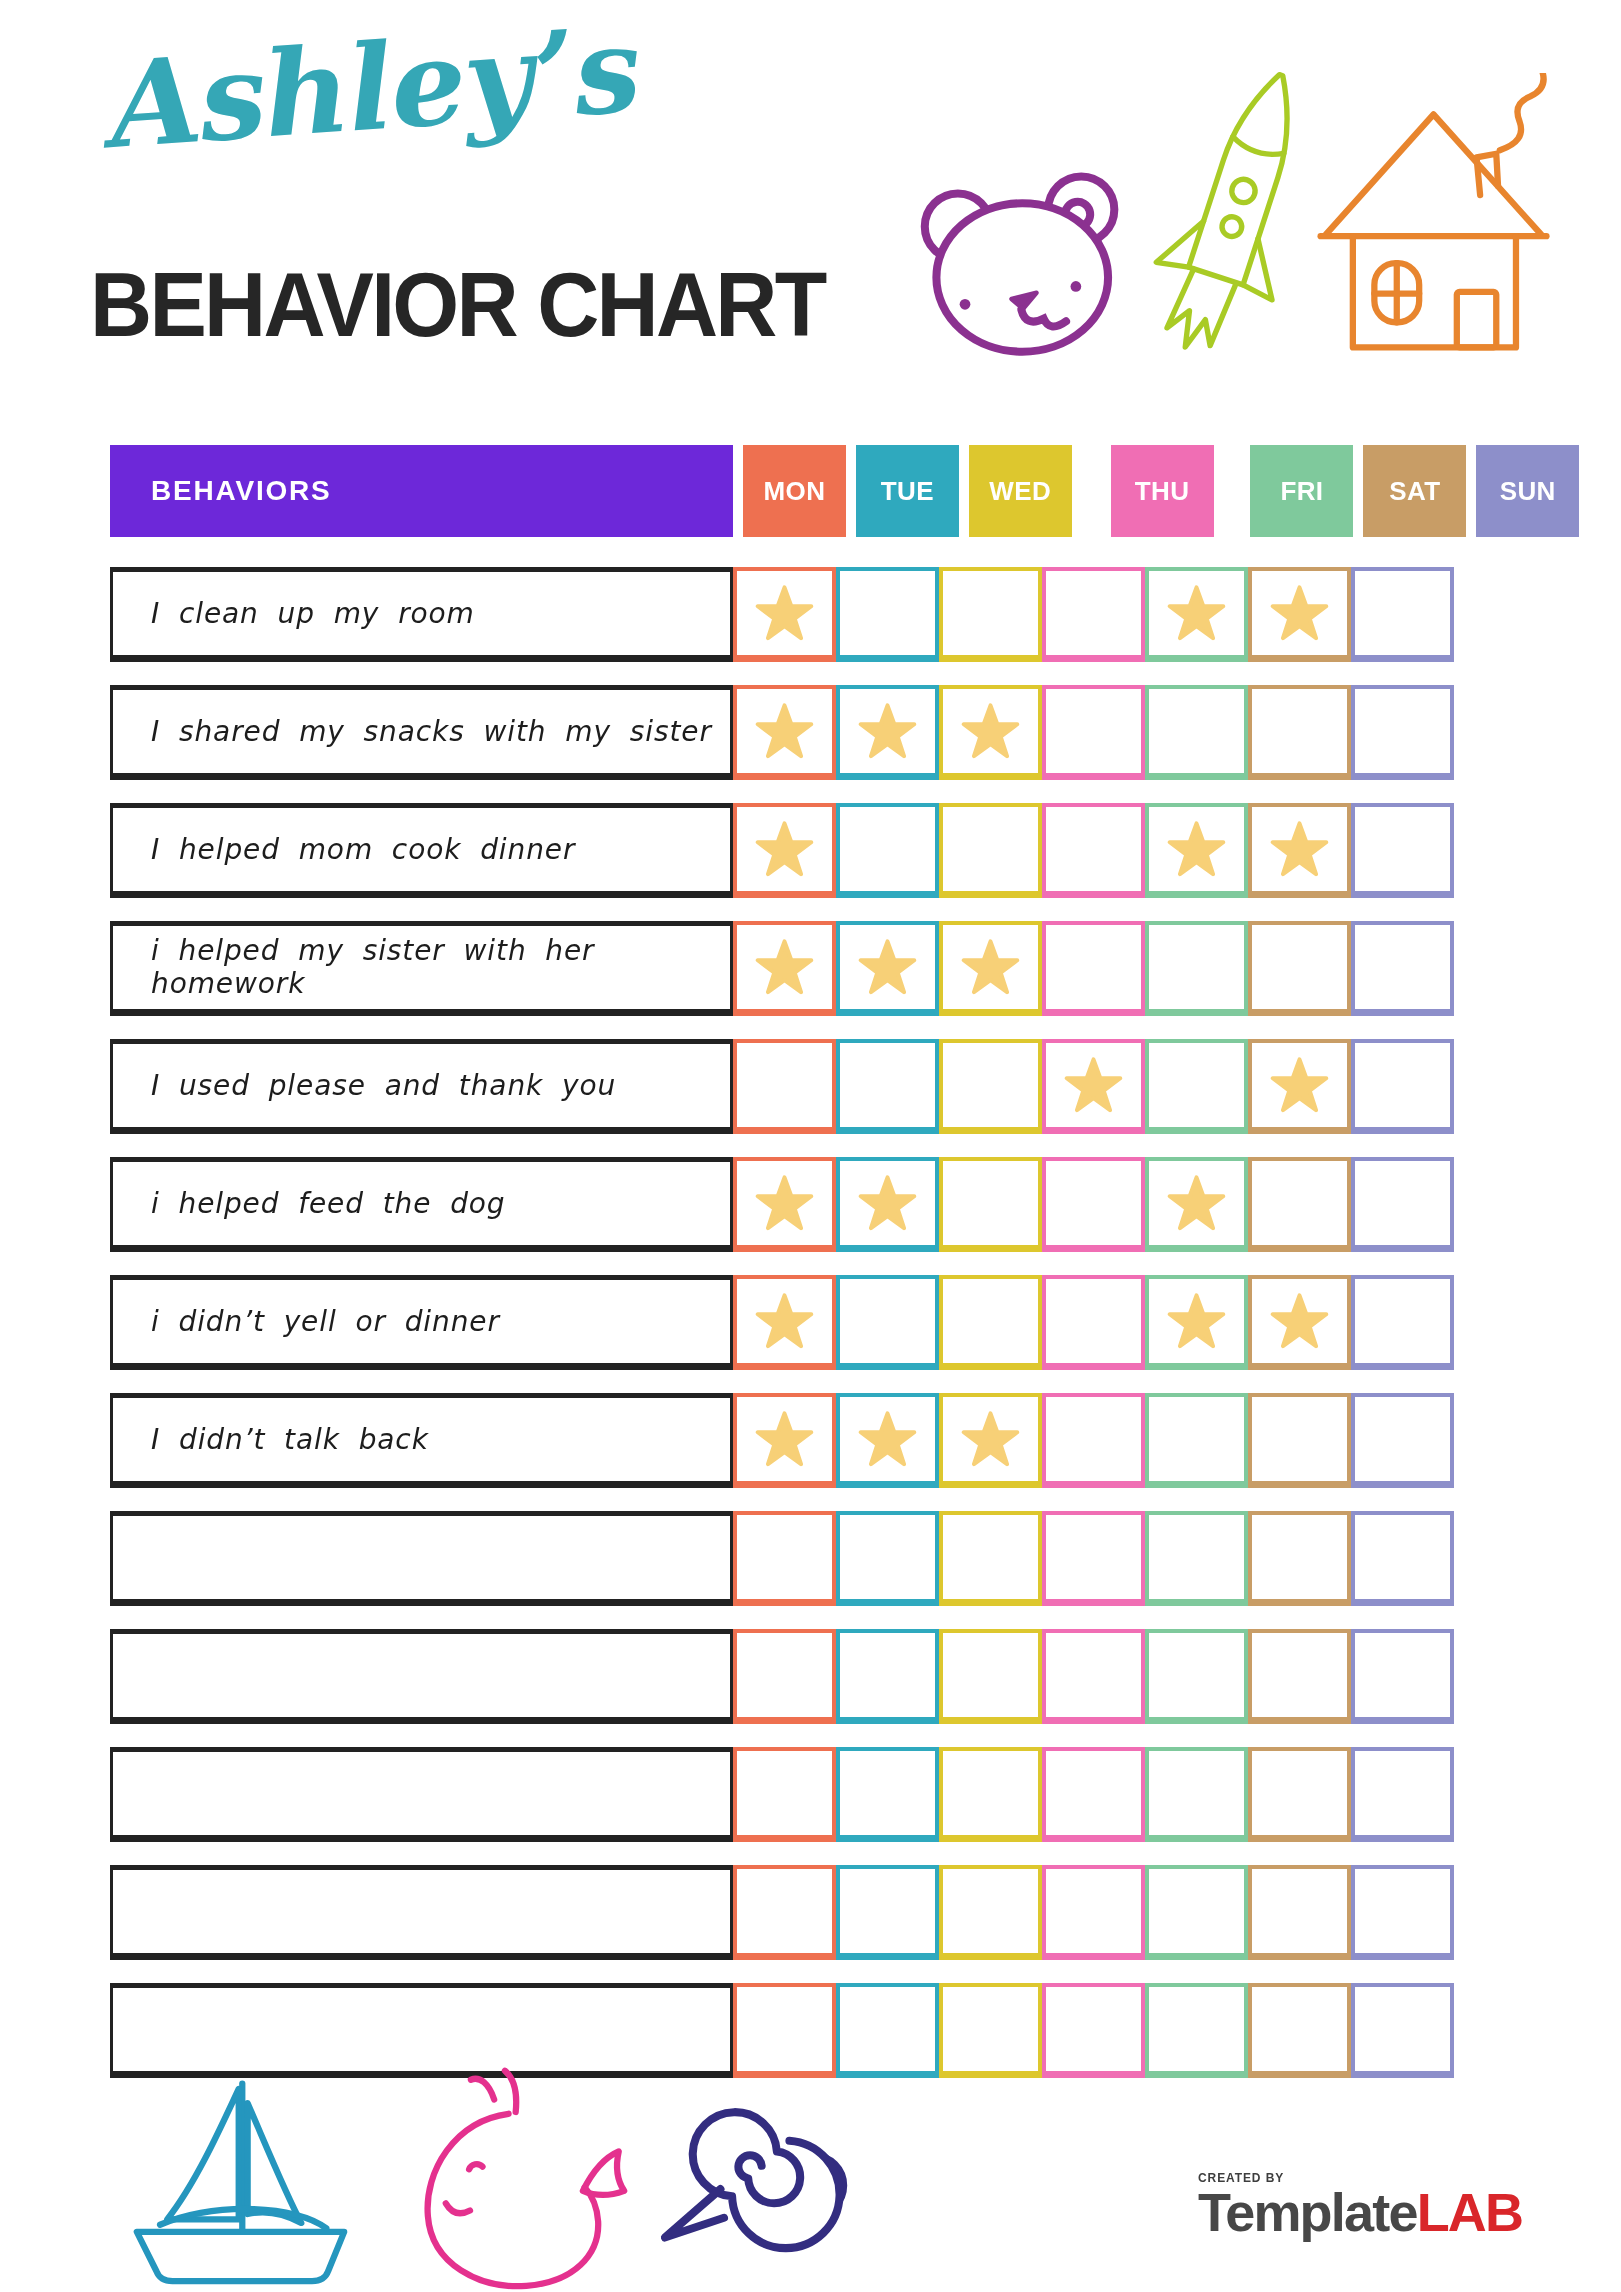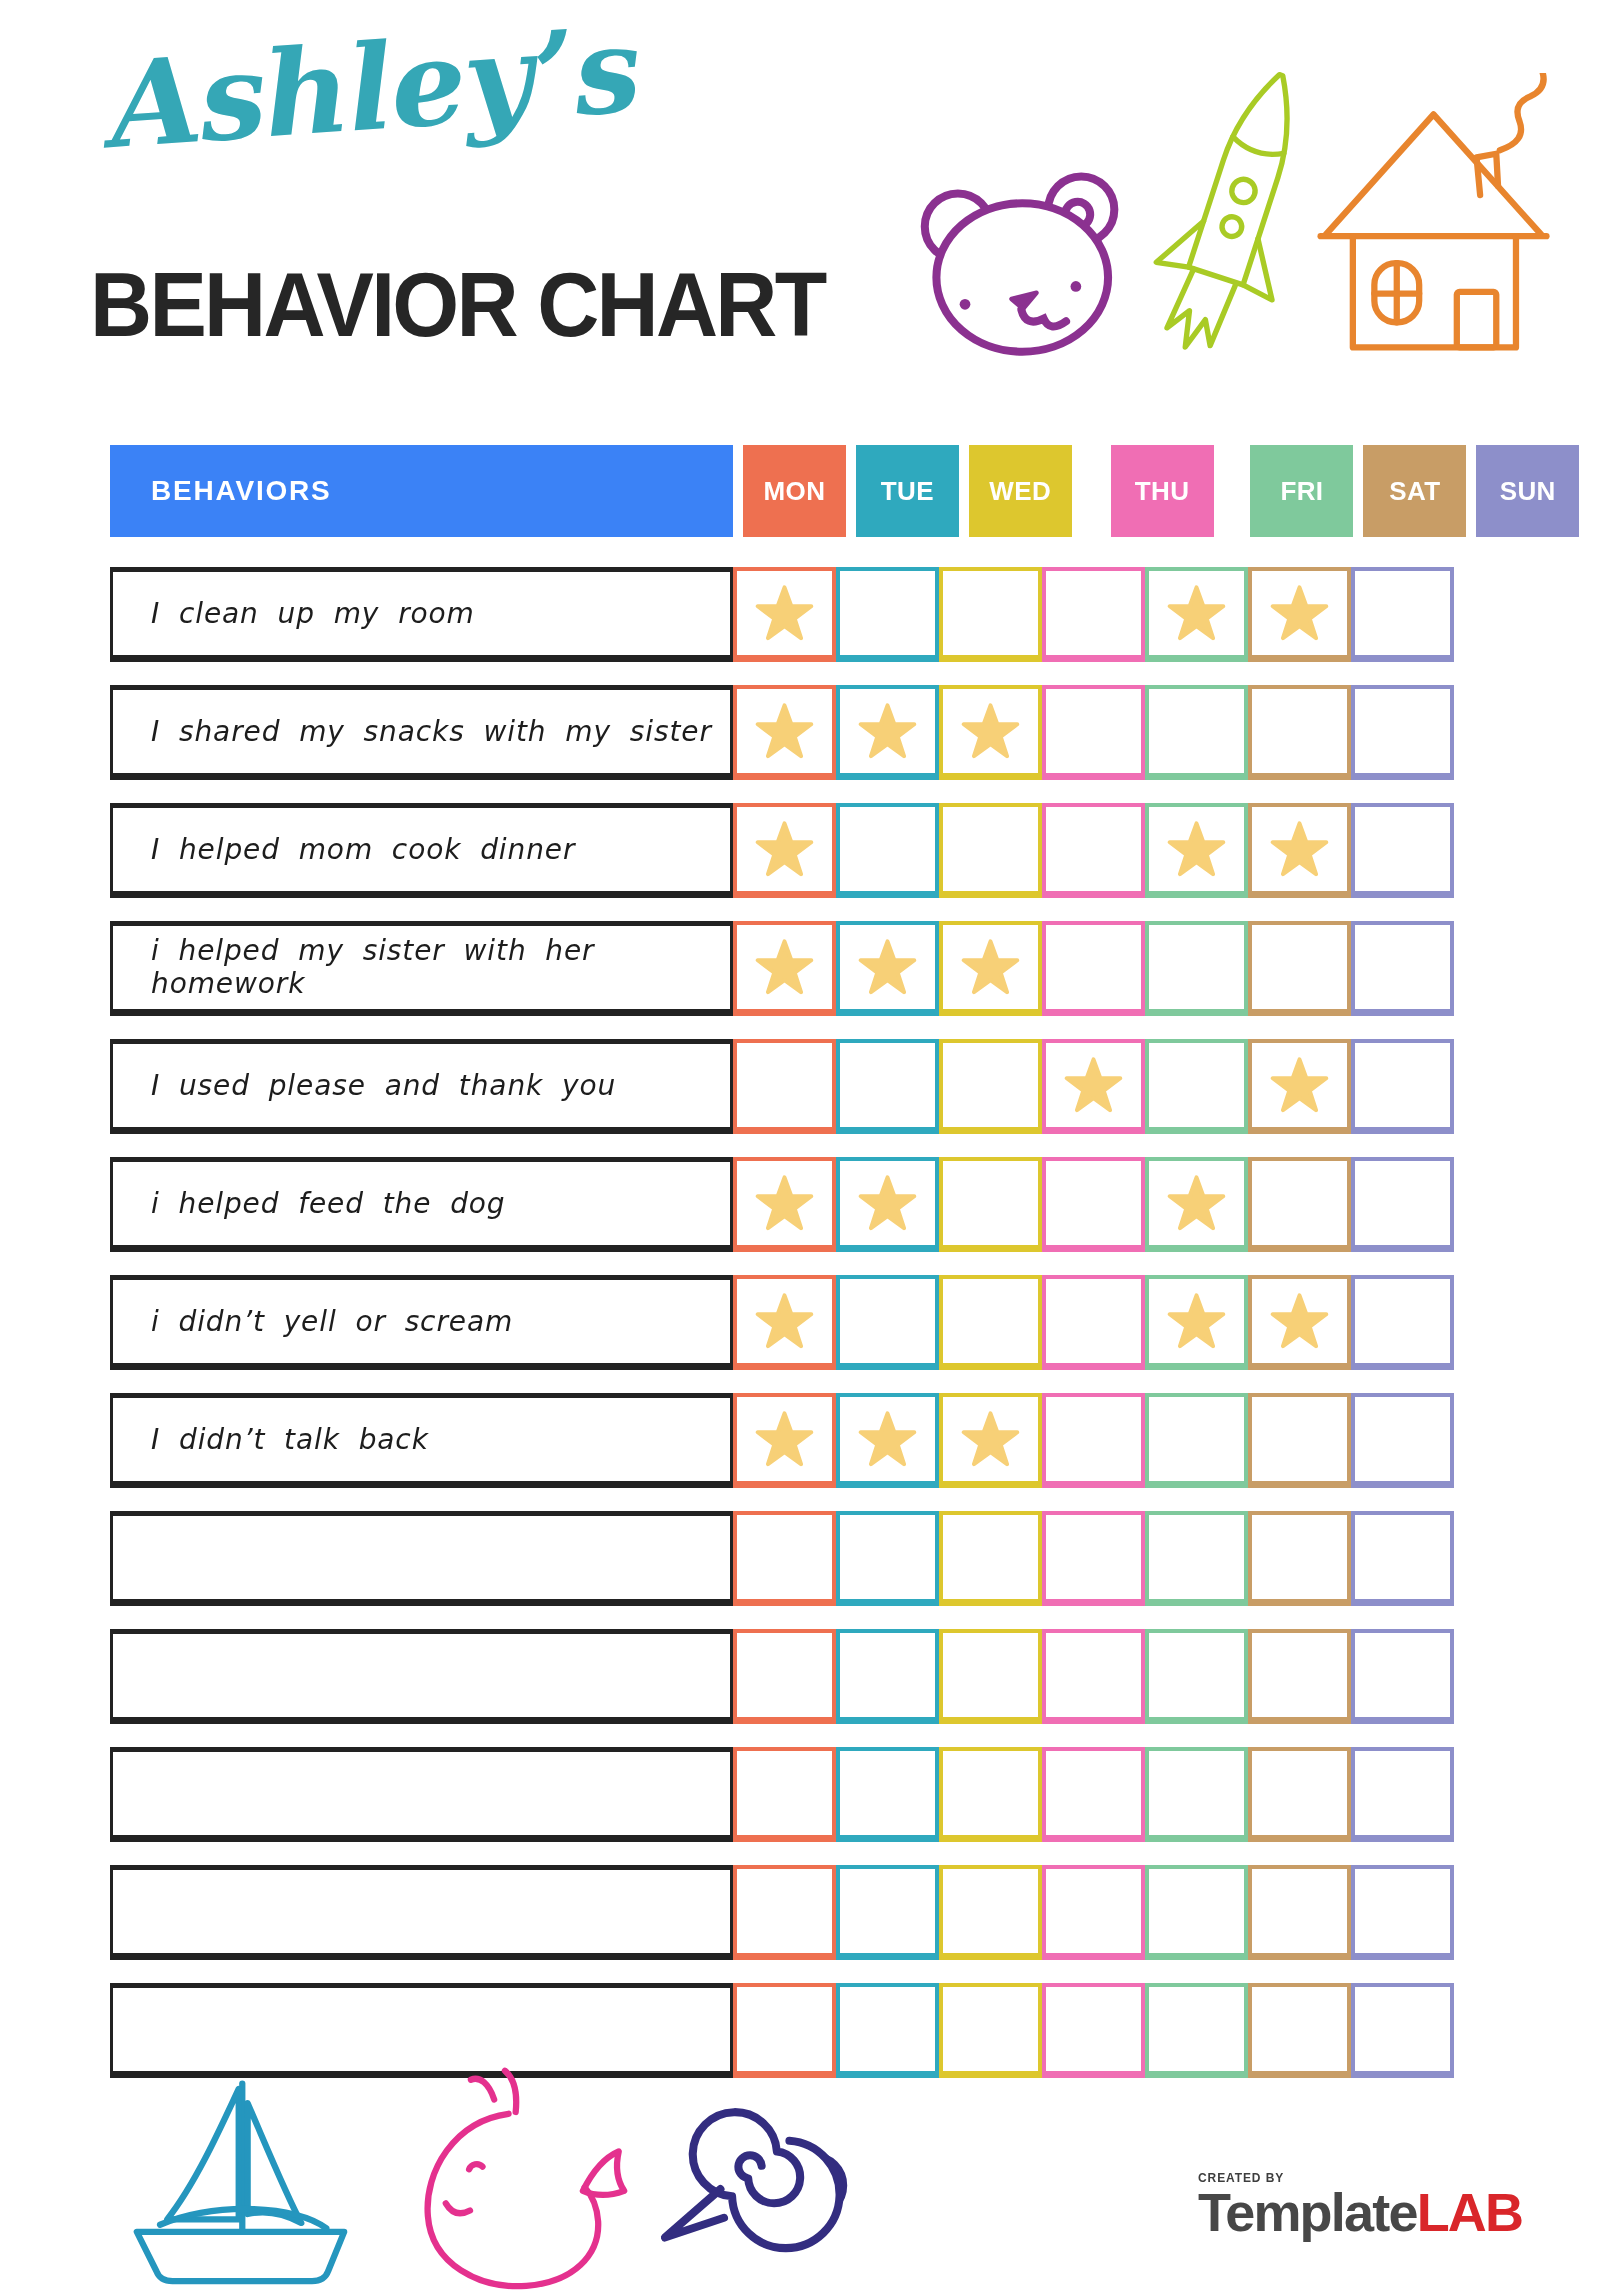--- a/index.html
+++ b/index.html
@@ -113,21 +113,21 @@
       <rect x="64" y="212" width="50" height="66" rx="24"></rect>
       <path d="M89,212 L89,278 M64,246 L114,246"></path>
       <rect x="156" y="244" width="44" height="62" rx="3"></rect>
       <path d="M182,136 L178,94 L200,90 L202,126"></path>
       <path d="M204,86 q30,-10 22,-32 q-8,-20 12,-28 q20,-9 13,-29 q-4,-13 9,-19"></path>
     </g>
   </svg>
 
   <div class="chart-table">
     <div class="header-row">
-      <div class="behaviors-header" style="background: #3b82f6;">BEHAVIORS</div>
+      <div class="behaviors-header" style="background: #6d28d9;">BEHAVIORS</div>
 
     <div class="day-header" style="background: rgb(238, 112, 80);">MON</div>
         <div class="day-header" style="background: rgb(47, 169, 190);">TUE</div>
         <div class="day-header" style="background: rgb(221, 199, 46);">WED</div>
         <div class="day-header" style="background: rgb(240, 110, 180); margin-left: 29px;">THU</div>
         <div class="day-header" style="background: rgb(127, 201, 156); margin-left: 27px;">FRI</div>
         <div class="day-header" style="background: rgb(200, 157, 102);">SAT</div>
         <div class="day-header" style="background: rgb(141, 143, 202);">SUN</div>
       </div>
     <div class="table-body">
@@ -254,21 +254,21 @@
           <div class="day-cell" style="border-color: rgb(240, 110, 180);"></div>
           <div class="day-cell" style="border-color: rgb(127, 201, 156);">
             <svg width="59" height="57" viewBox="0 0 100 100">
      <polygon points="50,6 62,39 97,39 68,61 79,95 50,74 21,95 32,61 3,39 38,39" fill="#f7d077" stroke="#f7d077" stroke-width="7" stroke-linejoin="round"></polygon>
             </svg>
           </div>
           <div class="day-cell" style="border-color: rgb(200, 157, 102);"></div>
           <div class="day-cell" style="border-color: rgb(141, 143, 202);"></div>
         </div>
         <div class="row">
-          <div class="behavior-label">i didn’t yell or scream</div>
+          <div class="behavior-label">i didn’t yell or dinner</div>
           <div class="day-cell" style="border-color: rgb(238, 112, 80);">
             <svg width="59" height="57" viewBox="0 0 100 100">
      <polygon points="50,6 62,39 97,39 68,61 79,95 50,74 21,95 32,61 3,39 38,39" fill="#f7d077" stroke="#f7d077" stroke-width="7" stroke-linejoin="round"></polygon>
             </svg>
           </div>
           <div class="day-cell" style="border-color: rgb(47, 169, 190);"></div>
           <div class="day-cell" style="border-color: rgb(221, 199, 46);"></div>
           <div class="day-cell" style="border-color: rgb(240, 110, 180);"></div>
           <div class="day-cell" style="border-color: rgb(127, 201, 156);">
             <svg width="59" height="57" viewBox="0 0 100 100">

